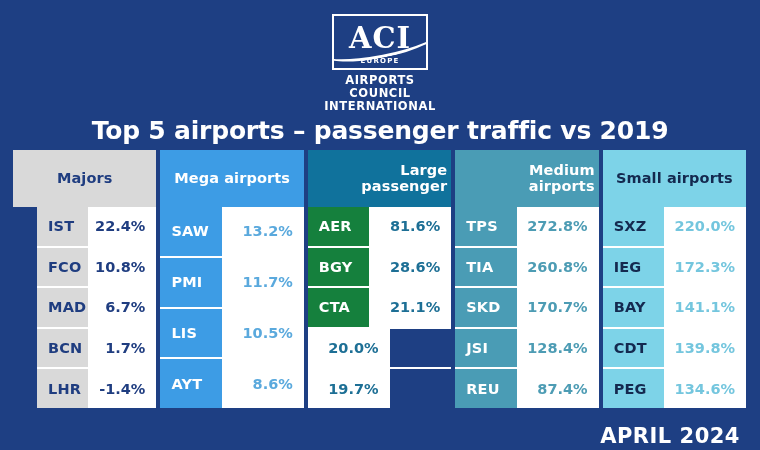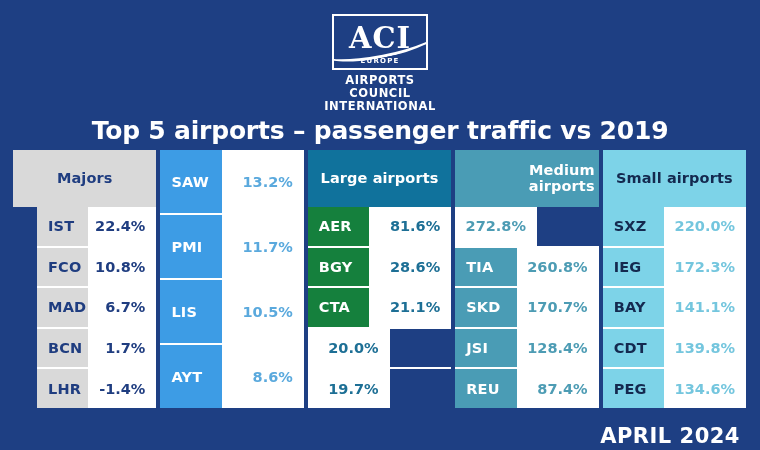--- a/index.html
+++ b/index.html
@@ -236,20 +236,21 @@
         <div class="cell-val">1.7%</div>
       </div>
       <div class="row">
         <div class="cell-code">LHR</div>
         <div class="cell-val">-1.4%</div>
       </div>
     </div>
   </div>
 
   <div class="group g-mega">
+    <div class="group-head">Mega airports</div>
     <div class="rows">
       <div class="row">
         <div class="cell-code">SAW</div>
         <div class="cell-val">13.2%</div>
       </div>
       <div class="row">
         <div class="cell-code">PMI</div>
         <div class="cell-val">11.7%</div>
       </div>
       <div class="row">
@@ -257,21 +258,21 @@
         <div class="cell-val">10.5%</div>
       </div>
       <div class="row">
         <div class="cell-code">AYT</div>
         <div class="cell-val">8.6%</div>
       </div>
     </div>
   </div>
 
   <div class="group g-large">
-    <div class="group-head">Large airports</div>
+    <div class="group-head">Large passenger</div>
     <div class="rows">
       <div class="row">
         <div class="cell-code">AER</div>
         <div class="cell-val">81.6%</div>
       </div>
       <div class="row">
         <div class="cell-code">BGY</div>
         <div class="cell-val">28.6%</div>
       </div>
       <div class="row">
@@ -284,20 +285,21 @@
       <div class="row">
         <div class="cell-val">19.7%</div>
       </div>
     </div>
   </div>
 
   <div class="group g-medium">
     <div class="group-head">Medium airports</div>
     <div class="rows">
       <div class="row">
+        <div class="cell-code">TPS</div>
         <div class="cell-val">272.8%</div>
       </div>
       <div class="row">
         <div class="cell-code">TIA</div>
         <div class="cell-val">260.8%</div>
       </div>
       <div class="row">
         <div class="cell-code">SKD</div>
         <div class="cell-val">170.7%</div>
       </div>

